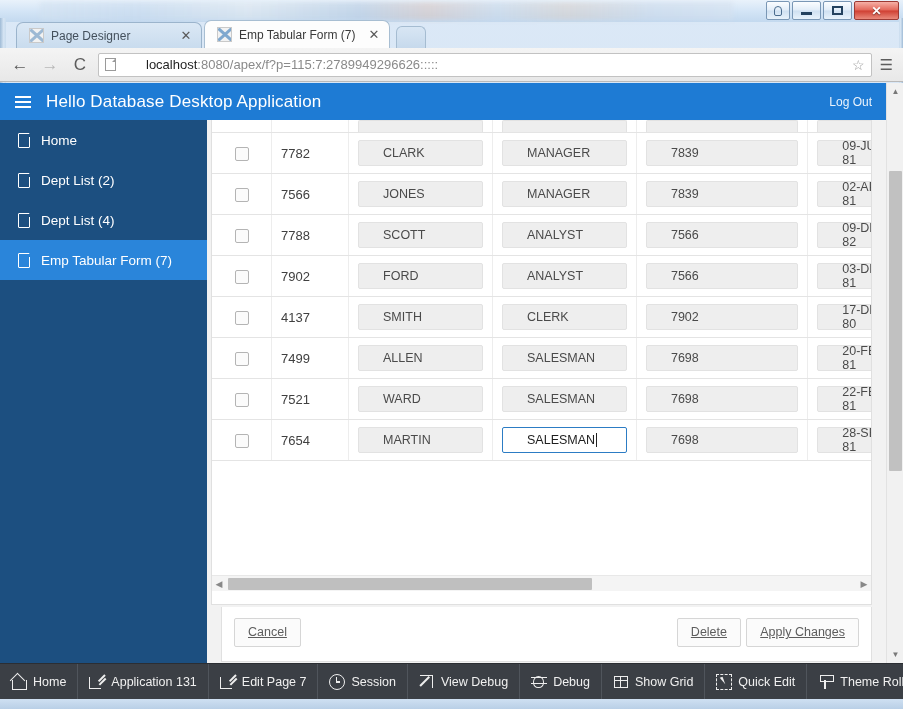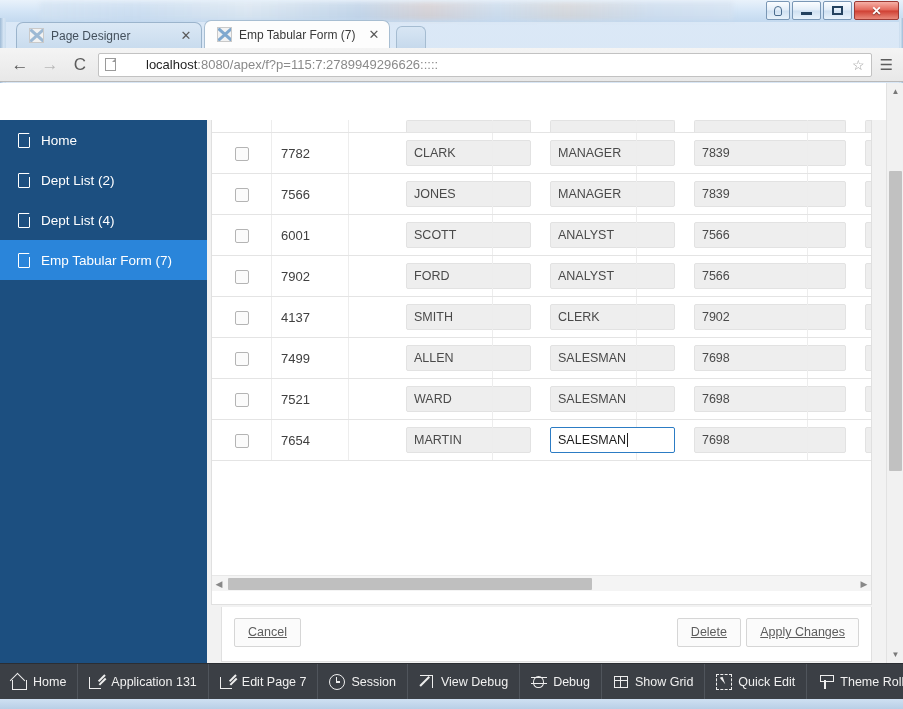--- a/index.html
+++ b/index.html
@@ -210,21 +210,21 @@
   .row-chk {
     width: 14px; height: 14px; border: 1px solid #b4b4b4;
     border-radius: 2px; background: #fbfbfb; display: inline-block;
     vertical-align: middle;
   }
   .cell-input {
     width: 100%; height: 26px;
     background: #eeeeee; border: 1px solid #e2e2e2; border-radius: 2px;
     font-family: "Liberation Sans", sans-serif;
     font-size: 12.5px; color: #4a4a4a;
-    padding: 0 7px; display: flex; align-items: center; margin-left: 48px;
+    padding: 0 24px; display: flex; align-items: center;
   }
   .cell-input.focused {
     background: #fff; border: 1px solid #2c7cc4;
     color: #1e1e1e; position: relative;
   }
   .caret {
     display: inline-block; width: 1px; height: 14px;
     background: #222; margin-left: 1px;
   }
   .date-wrap { display: flex; align-items: center; gap: 5px; }
@@ -434,20 +434,29 @@
       <span class="page-ic"></span>
       <span class="url"><b>localhost</b><span>:8080/apex/f?p=115:7:2789949296626:::::</span></span>
       <span style="flex:1"></span>
       <span class="star">☆</span>
     </div>
     <div class="menu-btn"><span>☰</span></div>
   </div>
 
   <div class="viewport">
 
+    <div class="apex-header">
+      <div class="hamburger">
+        <span></span>
+        <span></span>
+        <span></span>
+      </div>
+      <div class="app-title">Hello Database Desktop Application</div>
+      <div class="logout">Log Out</div>
+    </div>
 
     <div class="sidebar">
       <div class="side-item">
         <span class="doc-ic"></span>
         <span>Home</span>
       </div>
       <div class="side-item">
         <span class="doc-ic"></span>
         <span>Dept List (2)</span>
       </div>
@@ -516,21 +525,21 @@
                     <div class="cell-input">7839</div>
                   </td>
                 <td class="c-date">
                     <div class="date-wrap">
                       <div class="cell-input">02-APR-81</div>
                     </div>
                   </td>
               </tr>
               <tr>
                 <td class="c-chk"><span class="row-chk"></span></td>
-                <td class="c-no">6001</td>
+                <td class="c-no">7788</td>
                 <td class="c-name">
                     <div class="cell-input">SCOTT</div>
                   </td>
                 <td class="c-job">
                     <div class="cell-input">ANALYST</div>
                   </td>
                 <td class="c-mgr">
                     <div class="cell-input">7566</div>
                   </td>
                 <td class="c-date">

